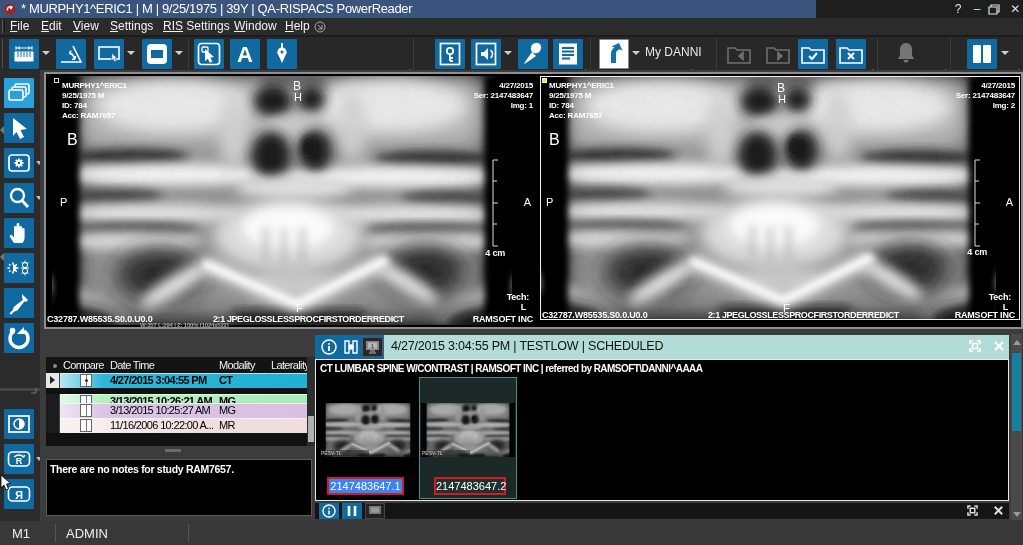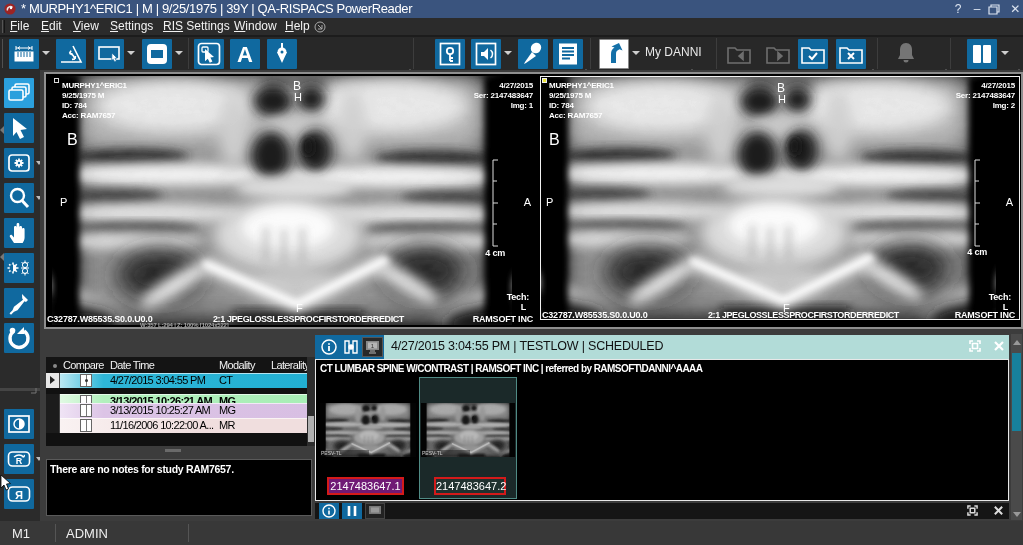--- a/index.html
+++ b/index.html
@@ -1,19 +1,19 @@
 <!DOCTYPE html>
 <html><head><meta charset="utf-8">
 <style>
 *{margin:0;padding:0;box-sizing:border-box;}
 html,body{width:1023px;height:545px;overflow:hidden;background:#1e1e1e;font-family:"Liberation Sans",sans-serif;}
 #app{position:relative;width:1023px;height:545px;}
 .abs{position:absolute;}
 
-#titlebar{left:0;top:0;width:1023px;height:18px;background:#3a547e;color:#fff;font-size:13px;letter-spacing:-0.35px;}
+#titlebar{left:0;top:0;width:816px;height:18px;background:#3a547e;color:#fff;font-size:13px;letter-spacing:-0.35px;}
 #titletext{left:21px;top:1px;white-space:nowrap;}
 .tbtn{top:2px;color:#dce4f0;font-size:12px;text-align:center;width:16px;}
 
 #menubar{left:0;top:18px;width:1023px;height:17px;background:#2b2b2b;color:#f2f2f2;font-size:12px;}
 .mitem{position:absolute;top:1px;}
 .mitem u{text-decoration:underline;}
 
 #toolbar{left:0;top:35px;width:1023px;height:35px;background:#282828;}
 .tbb{position:absolute;top:4px;width:30px;height:30px;background:#10699f;border-radius:1px;}
 .tbb svg{position:absolute;left:0;top:0;}
@@ -38,21 +38,21 @@
 #slcolhead{position:absolute;left:0;top:0;width:261px;height:16px;background:#141414;color:#f0f0f0;}
 .slrow{position:absolute;left:0;width:261px;height:15px;box-shadow:0 1px 0 rgba(255,255,255,.65) inset;}
 .rowhdr{position:absolute;left:0;top:0;width:14px;height:15px;background:#1c1c1c;border-right:1px solid #444;}
 .cmpbox{position:absolute;left:34px;top:1px;width:12px;height:13px;border:1px solid #666;background:linear-gradient(90deg,#fff 45%,#777 45%,#777 55%,#fff 55%);}
 .slscroll{position:absolute;left:267px;top:27px;width:8px;height:89px;background:#2d2d2d;}
 #notes{left:6px;top:129px;width:266px;height:57px;background:#000;border:1px solid #5a5a5a;color:#fff;font-size:10.5px;letter-spacing:-0.3px;font-weight:bold;}
 
 #rphead{left:275px;top:5px;width:694px;height:24px;background:#10699f;}
 #rpbody{left:275px;top:29px;width:694px;height:142px;background:#000;border:1px solid #e8e8e8;color:#fff;}
 #rphead2{left:275px;top:173px;width:694px;height:16px;background:#151515;}
-.redbox{position:absolute;border:2px solid #d41a1a;background:#701a75;color:#fff;font-size:11px;text-align:center;line-height:14px;}
+.redbox{position:absolute;border:2px solid #d41a1a;background:#3b82f6;color:#fff;font-size:11px;text-align:center;line-height:14px;}
 
 #statusbar{left:0;top:521px;width:1023px;height:24px;background:#383838;color:#eee;font-size:13px;}
 </style></head>
 <body>
 <div id="app">
 
 <svg width="0" height="0" style="position:absolute">
 <defs>
 <filter id="b3" x="-50%" y="-50%" width="200%" height="200%">
           <feGaussianBlur stdDeviation="3"></feGaussianBlur>
@@ -475,21 +475,21 @@
 
 
   <div id="sltable" class="abs">
     <div id="slcolhead">
       <div class="abs" style="left:7px;top:7px;width:4px;height:4px;border-radius:2px;background:#888"></div>
       <div class="abs" style="left:17px;top:2px">Compare</div>
       <div class="abs" style="left:64px;top:2px">Date Time</div>
       <div class="abs" style="left:173px;top:2px">Modality</div>
       <div class="abs" style="left:225px;top:2px">Laterality</div>
     </div>
-    <div class="slrow" style="top:16px;background:linear-gradient(90deg,#e8f8fc 0%,#2eb6d7 22%,#22b0d3 100%);font-weight:normal;padding-left:24px;">
+    <div class="slrow" style="top:16px;background:linear-gradient(90deg,#e8f8fc 0%,#2eb6d7 22%,#22b0d3 100%);font-weight:bold;padding-left:24px;">
       <div class="rowhdr" style="background:#e8e8e8">
             <div class="abs" style="left:4px;top:3px;width:0;height:0;border-top:4px solid transparent;border-bottom:4px solid transparent;border-left:5px solid #222;"></div>
           </div>
       <div class="cmpbox">
             <div class="abs" style="left:3.5px;top:4px;width:3px;height:3px;border-radius:2px;background:#333"></div>
           </div>
           <div class="abs" style="left:64px;top:1px;width:105px;overflow:hidden">4/27/2015 3:04:55 PM</div>
           <div class="abs" style="left:173px;top:1px">CT</div>
     </div>
     <div class="slrow" style="top:37px;background:linear-gradient(90deg,#f0fdf0 0%,#b2f0bd 22%,#a8eeb6 100%);font-weight:bold;">

